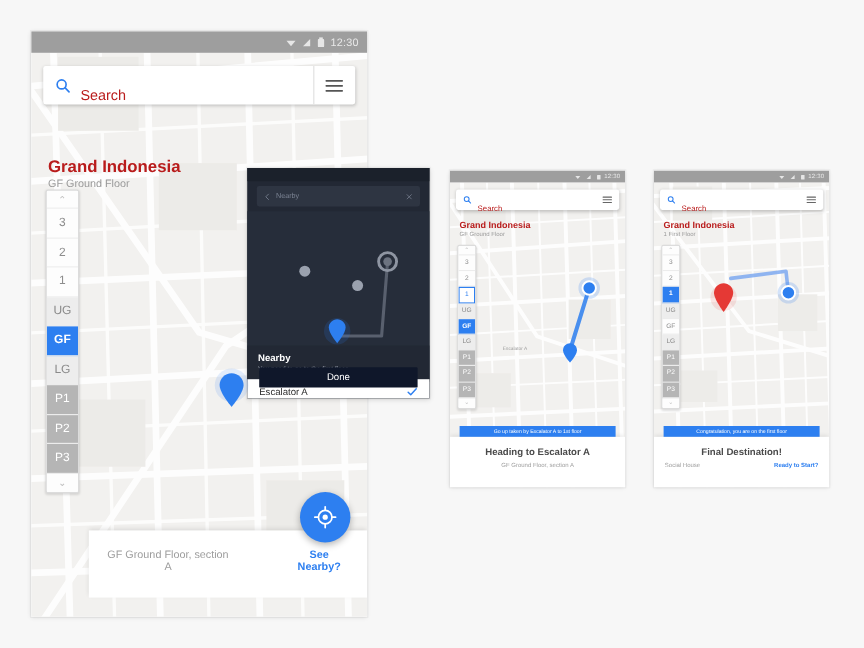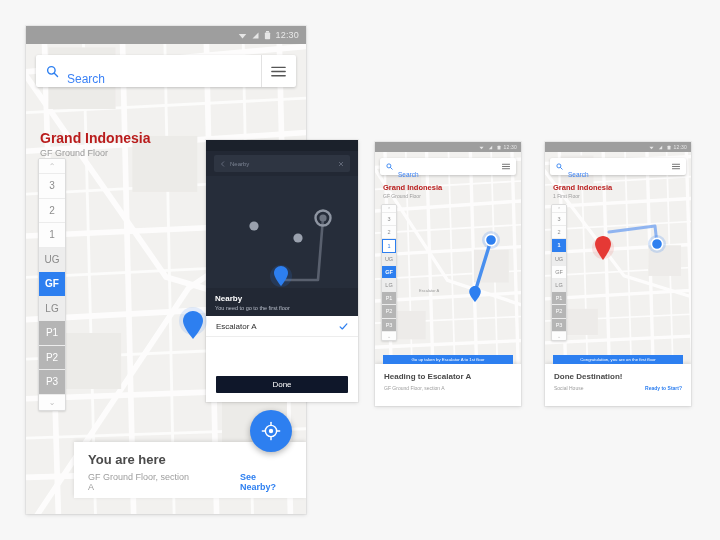--- a/index.html
+++ b/index.html
@@ -43,21 +43,21 @@
 
   .searchbar {
     position: absolute;
     background: #fff;
     border-radius: 2px;
     display: flex;
     align-items: center;
     box-shadow: 0 1px 3px rgba(0,0,0,0.2);
     z-index: 6;
   }
-  .searchbar .sb-input { flex: 1; color: #3b82f6; margin-top: 16px; }
+  .searchbar .sb-input { flex: 1; color: #b91c1c; margin-top: 16px; }
   .searchbar .divider { width: 1px; background: #e2e2e2; align-self: stretch; }
 
   .placetitle { position: absolute; z-index: 6; }
   .placetitle .pt-name { color: #b91c1c; font-weight: bold; }
   .placetitle .pt-sub { color: #9a9a9a; }
 
   
   .floors {
     position: absolute;
     z-index: 6;
@@ -82,20 +82,21 @@
   .floor.sel { background: #2d7ff0; color: #ffffff; font-weight: bold; }
   .floor.outline { border: 1.5px solid #2d7ff0; color: #2d7ff0; background:#fff; }
   .floor.arrow { color: #c0c0c0; }
 
   
   .infocard {
     position: absolute;
     background: #ffffff;
     box-shadow: 0 -1px 4px rgba(0,0,0,0.12);
     z-index: 7;
+    text-align: center;
   }
   .infocard .ic-title { color: #4a4a4a; font-weight: bold; }
   .infocard .ic-sub { color: #9d9d9d; }
   .infocard .ic-link { color: #2d7ff0; font-weight: bold; margin-left: 48px; }
   .ic-row { display: flex; align-items: baseline; justify-content: space-between; }
 
   .banner {
     position: absolute;
     background: #2d7ff0;
     color: #fff;
@@ -128,21 +129,21 @@
   #phone1 .floors { left: 12px; top: 132px; width: 28px; }
   #phone1 .floor { height: 24.5px; font-size: 10px; }
   #phone1 .floor.arrow { height: 15px; font-size: 8px; }
   #phone1 .infocard { left: 48px; right: 0; bottom: 16px; height: 56px; padding: 10px 14px; }
   #phone1 .ic-title { font-size: 13px; }
   #phone1 .ic-sub { font-size: 9px; margin-top: 5px; }
   #phone1 .ic-link { font-size: 9px; }
   #phone1 .fab { right: 14px; bottom: 62px; width: 42px; height: 42px; }
 
   
-  #phone2 { left: 206px; top: 140px; width: 152px; height: 262px; background: #222834; }
+  #phone2 { left: 206px; top: 140px; width: 152px; height: 192px; background: #222834; }
   #phone2 .statusbar { height: 11px; background:#1b212b; }
   #phone2 .dark-search {
     position: absolute; left: 8px; top: 15px; right: 8px; height: 17px;
     background: #2e3542; border-radius: 2px;
     display: flex; align-items: center; padding: 0 6px; gap: 4px;
     font-size: 6px; color: #7a8292;
   }
   #phone2 .dark-map { position: absolute; left:0; right:0; top: 36px; height: 140px; background: #262d3a; }
   #phone2 .nb-block { position: absolute; left: 0; right: 0; top: 148px; padding: 6px 9px 7px; background: #222834; }
   #phone2 .nb-title { color: #fff; font-size: 8px; font-weight: bold; }
@@ -286,21 +287,20 @@
       <g stroke="#fff" stroke-width="1.6" stroke-linecap="round">
         <line x1="11" y1="1.5" x2="11" y2="4.3"></line>
           <line x1="11" y1="17.7" x2="11" y2="20.5"></line>
         <line x1="1.5" y1="11" x2="4.3" y2="11"></line>
           <line x1="17.7" y1="11" x2="20.5" y2="11"></line>
       </g>
     </svg>
   </div>
 
   <div class="infocard">
-    <div class="ic-title">You are here</div>
     <div class="ic-row">
       <span class="ic-sub">GF Ground Floor, section A</span>
       <span class="ic-link">See Nearby?</span>
     </div>
   </div>
 </div>
 
 <div class="phone" id="phone2">
   <div class="statusbar"></div>
 
@@ -529,19 +529,19 @@
       <div class="floor lg">LG</div>
       <div class="floor park">P1</div>
       <div class="floor park">P2</div>
       <div class="floor park">P3</div>
       <div class="floor arrow">⌄</div>
     </div>
 
   <div class="banner">Congratulation, you are on the first floor</div>
 
   <div class="infocard">
-    <div class="ic-title">Done Destination!</div>
+    <div class="ic-title">Final Destination!</div>
     <div class="ic-row">
       <span class="ic-sub">Social House</span>
       <span class="ic-link">Ready to Start?</span>
     </div>
   </div>
 </div>
 
 </body></html>

